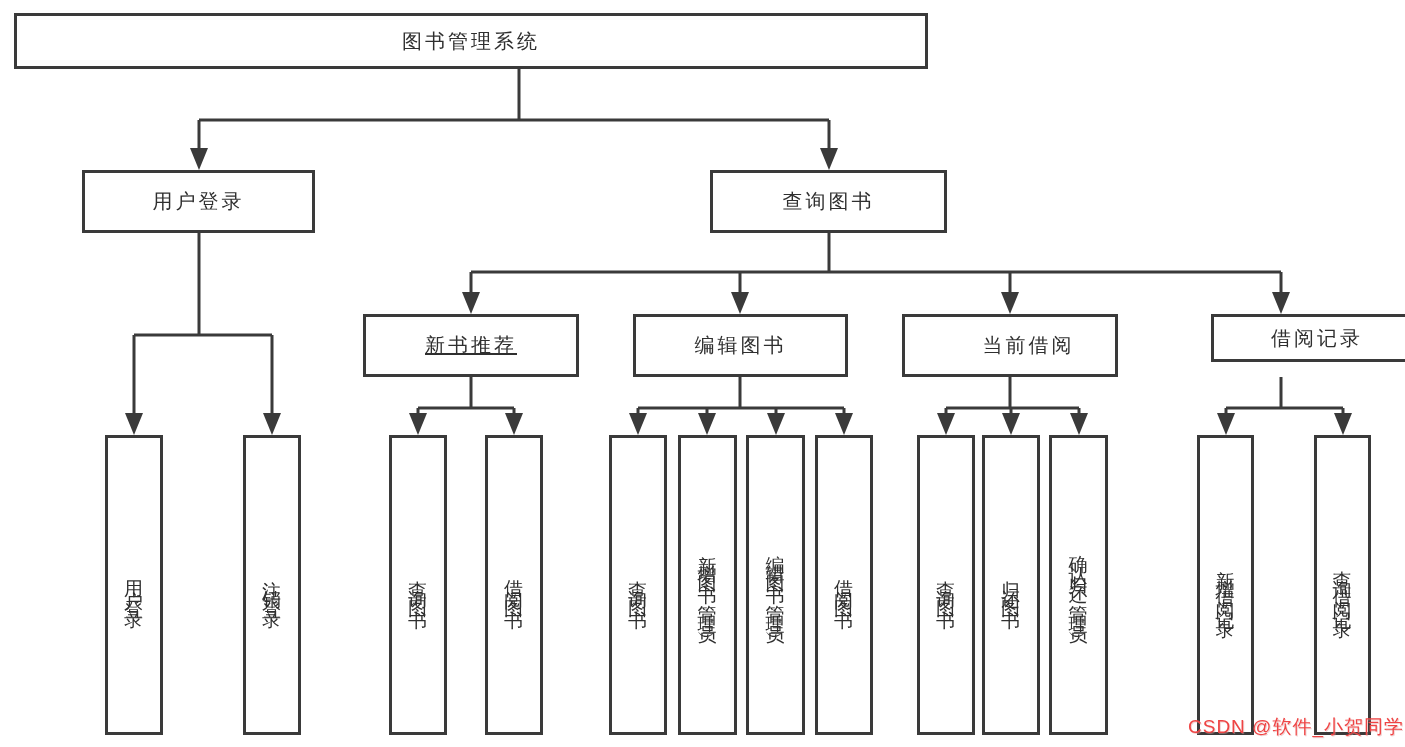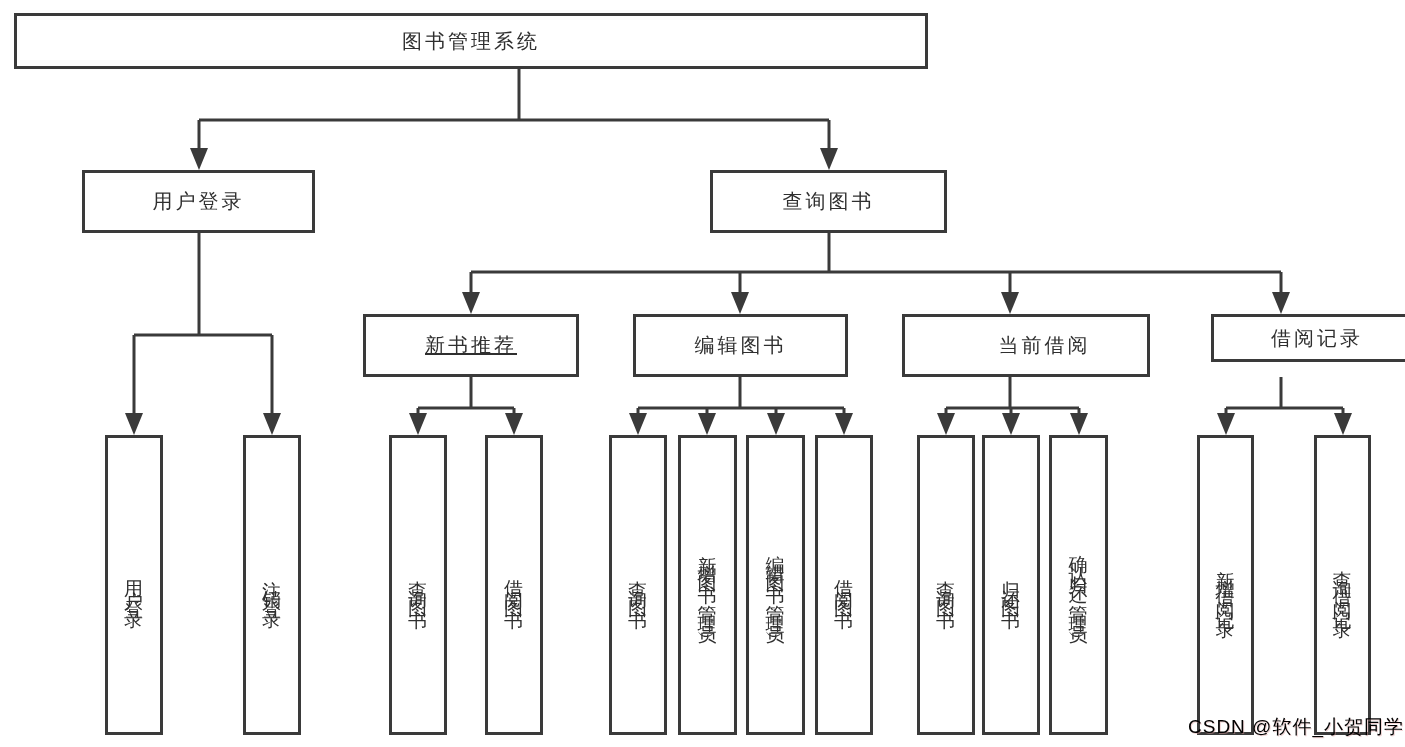--- a/index.html
+++ b/index.html
@@ -35,21 +35,21 @@
     text-orientation:mixed;
     font-size:19px;
     letter-spacing:10px;
     line-height:1;
   }
   #watermark{
     position:absolute;
     left:1188px;top:714px;
     font-size:19px;
     letter-spacing:1px;
-    color:#000000;
+    color:#ef4444;
     text-shadow:1px 1px 0 rgba(222,160,160,0.45);
     white-space:nowrap;
   }
 </style>
 </head>
 <body>
 
 <div id="canvas">
 
   <svg id="wires" viewBox="0 0 1405 747" xmlns="http://www.w3.org/2000/svg">
@@ -102,21 +102,21 @@
   <div class="node" style="left:710px;top:170px;width:237px;height:63px;">
     <span>查询图书</span>
   </div>
 
   <div class="node" style="left:363px;top:314px;width:216px;height:63px;text-decoration:underline;">
     <span>新书推荐</span>
   </div>
   <div class="node" style="left:633px;top:314px;width:215px;height:63px;">
     <span>编辑图书</span>
   </div>
-  <div class="node" style="left:902px;top:314px;width:248px;height:63px;padding-left:37px;">
+  <div class="node" style="left:902px;top:314px;width:216px;height:63px;padding-left:37px;">
     <span>当前借阅</span>
   </div>
   <div class="node" style="left:1175px;top:314px;width:212px;height:48px;margin-left:36px;">
     <span>借阅记录</span>
   </div>
 
   <div class="vnode" style="left:105px;width:58px;">
     <span>用户登录</span>
   </div>
   <div class="vnode" style="left:243px;width:58px;">

